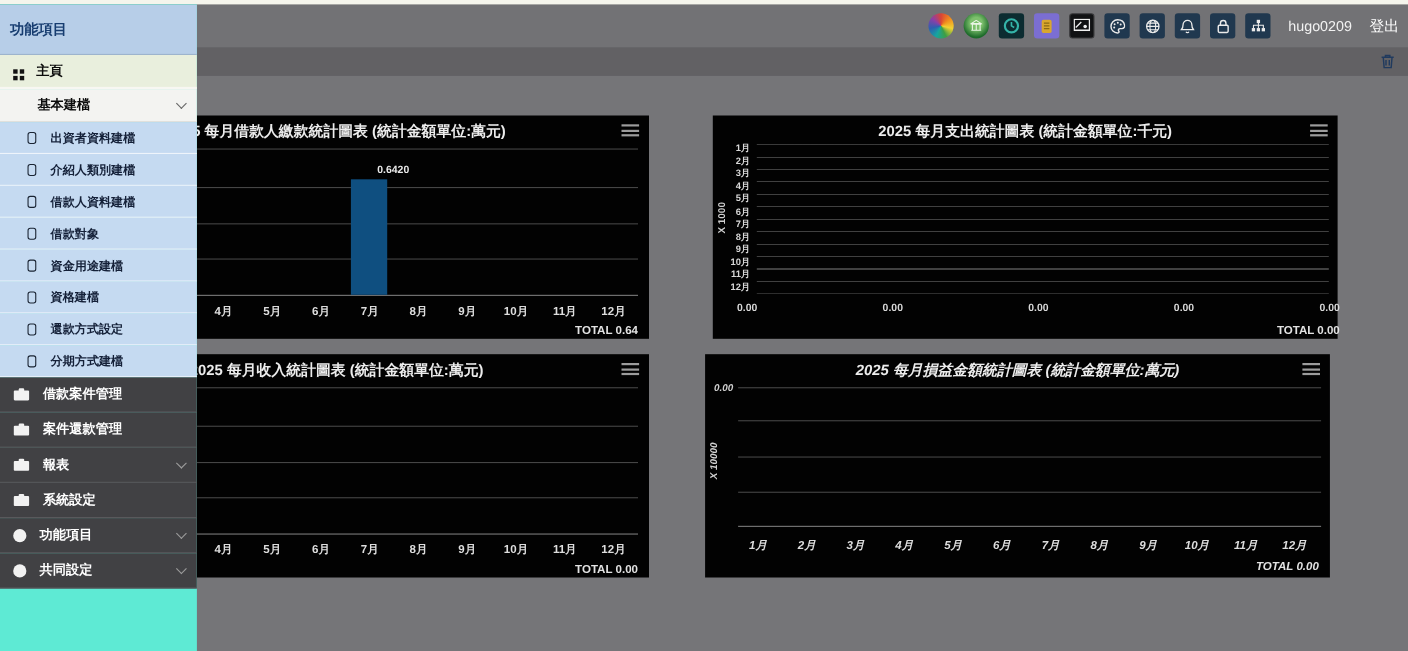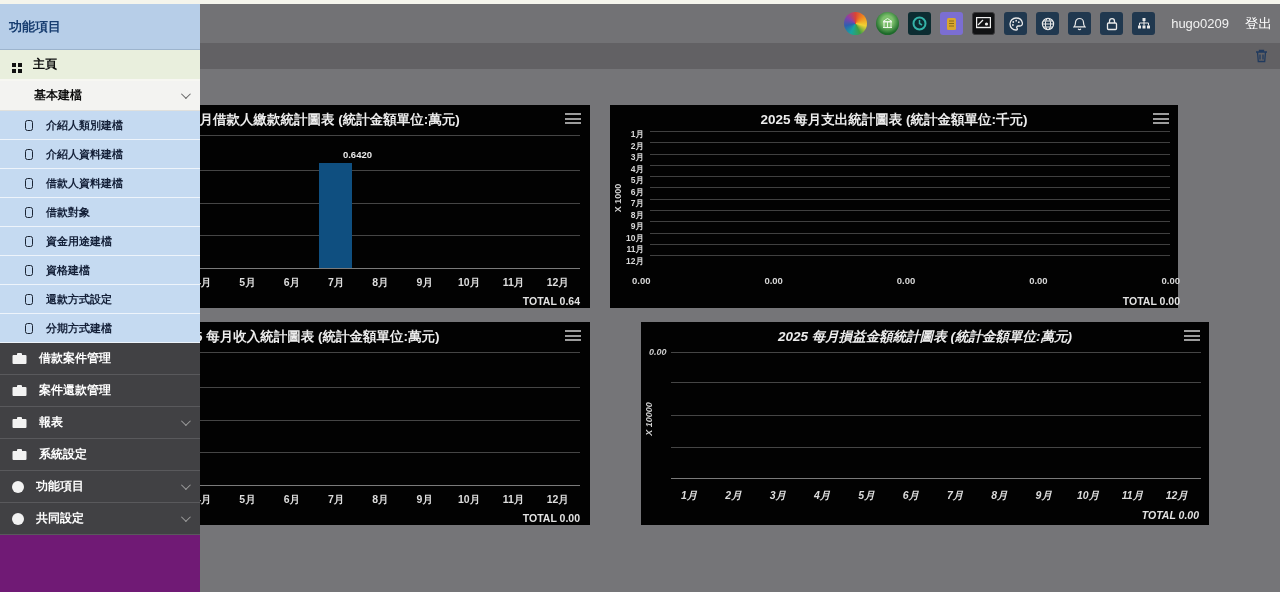--- a/index.html
+++ b/index.html
@@ -17,40 +17,40 @@
   .ni-green { border-radius:50%; background:radial-gradient(circle at 50% 40%, #7cc06c 0 30%, #1d6a2a 70%); }
   .ni-clock { background:#0c2c31; }
   .ni-scroll { background:#7b6ed2; }
   .ni-screen { background:#111214; border:1px solid #3a3a3c; }
   .navbar .username { color:#f2f2f2; font-size:13px; margin:0 16px 0 16px; }
   .navbar .logout { color:#ffffff; font-size:13.5px; cursor:pointer; }
   .toolbar { position:absolute; left:0; top:43px; width:1280px; height:26px; background:#626164;
              display:flex; align-items:center; justify-content:flex-end; padding-right:12px; z-index:4; }
 
   
-  .sidebar { position:absolute; left:0; top:4px; width:200px; height:588px; z-index:10; background:#701a75; overflow:hidden; }
+  .sidebar { position:absolute; left:0; top:4px; width:179px; height:588px; z-index:10; background:#5eead4; overflow:hidden; }
   .sb-header { height:46px; background:#b7cee8; border-bottom:1px solid #9db4cd; display:flex; align-items:center; padding-left:9px; }
   .sb-header span { color:#173d70; font-weight:bold; font-size:13px; }
   .sb-home { height:31px; background:#e9efdd; border-bottom:2px solid #f7f7f2; display:flex; align-items:center; padding-left:12px; cursor:pointer; }
   .grid-icon { width:4px; height:4px; background:#121212; box-shadow:6px 0 #121212,0 6px #121212,6px 6px #121212; margin-right:17px; }
   .sb-home span.lbl, .sb-group span.lbl { font-weight:bold; font-size:12px; color:#0b0b0b; }
   .sb-group { height:30px; background:#f3f3f1; border-bottom:1px solid #e0e0dc; display:flex; align-items:center; padding:0 12px 0 34px; cursor:pointer; }
   .sb-group .chev { margin-left:auto; }
   .chev { width:7px; height:7px; border-right:1.6px solid #666; border-bottom:1.6px solid #666; transform:rotate(45deg) translateY(-2px); }
   .sub-item { height:29px; background:#c5daf1; border-bottom:1px solid #eef4fb; display:flex; align-items:center; padding-left:25px; cursor:pointer; }
   .sub-icon { width:8px; height:11px; border:1.6px solid #1a2433; border-radius:2.5px; margin-right:13px; }
   .sub-label { font-weight:bold; font-size:11px; color:#142038; }
   .dark-item { height:32px; background:#414144; border-bottom:1px solid #59595c; display:flex; align-items:center; padding:0 12px 0 12px; cursor:pointer; }
   .dark-item .lbl { font-weight:bold; font-size:12px; color:#ffffff; margin-left:12px; }
   .dark-item .chev { margin-left:auto; border-color:#9b9b9b; }
   .dot-icon { width:12px; height:12px; border-radius:50%; background:#f2f2f2; }
 
   
   .chart { position:absolute; width:568px; height:203px; background:#020202; z-index:1; }
-  .c1 { left:22px; top:105px; } .c2 { left:610px; top:105px; }
+  .c1 { left:22px; top:105px; } .c2 { left:648px; top:105px; }
   .c3 { left:22px; top:322px; } .c4 { left:641px; top:322px;font-style:italic; }
   .chart-title { position:absolute; top:6px; left:0; width:100%; text-align:center; color:#ececec; font-weight:bold; font-size:13.5px; }
   .burger { position:absolute; right:9px; top:8px; width:16px; height:11px; cursor:pointer;
             border-top:2px solid #9c9c9c; border-bottom:2px solid #9c9c9c; }
   .burger::after { content:""; display:block; margin-top:2.5px; border-top:2px solid #9c9c9c; }
   .gline { position:absolute; height:1px; background:#454545; }
   .gline.axis { background:#7a7a7a; }
   .c1 .gline, .c3 .gline { left:26px; width:532px; }
   .c4 .gline { left:30px; width:530px; }
   .bar { position:absolute; left:297px; top:58px; width:33px; height:105px; background:#0f4f80; }
@@ -270,27 +270,27 @@
   <div class="sb-home">
     <span class="grid-icon"></span>
     <span class="lbl">主頁</span>
   </div>
   <div class="sb-group">
     <span class="lbl">基本建檔</span>
     <span class="chev"></span>
   </div>
   <div>
 
+  <div class="sub-item">
+        <span class="sub-icon"></span>
+        <span class="sub-label">出資者資料建檔</span>
+      </div>
       <div class="sub-item">
         <span class="sub-icon"></span>
         <span class="sub-label">介紹人類別建檔</span>
-      </div>
-      <div class="sub-item">
-        <span class="sub-icon"></span>
-        <span class="sub-label">介紹人資料建檔</span>
       </div>
       <div class="sub-item">
         <span class="sub-icon"></span>
         <span class="sub-label">借款人資料建檔</span>
       </div>
       <div class="sub-item">
         <span class="sub-icon"></span>
         <span class="sub-label">借款對象</span>
       </div>
       <div class="sub-item">

